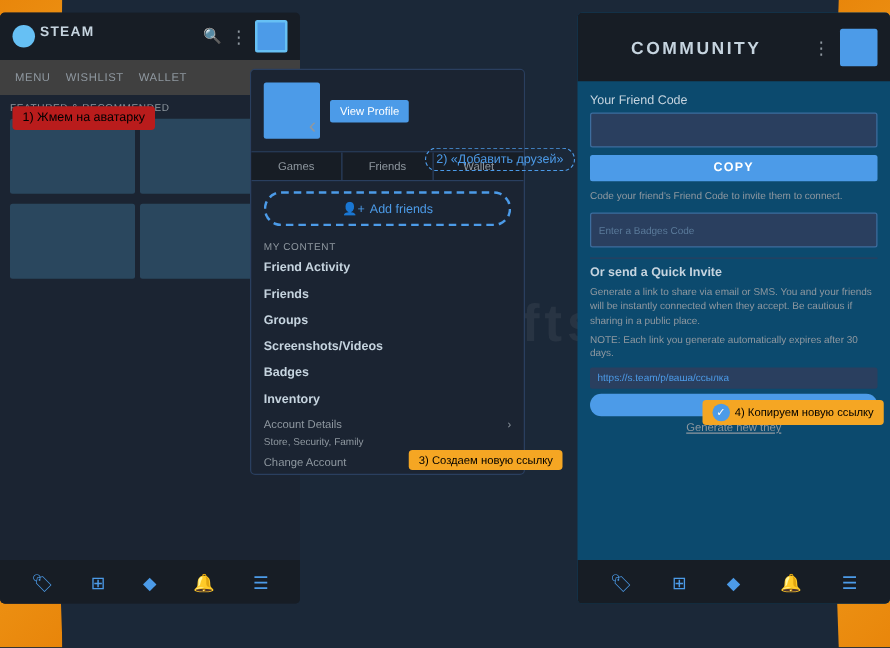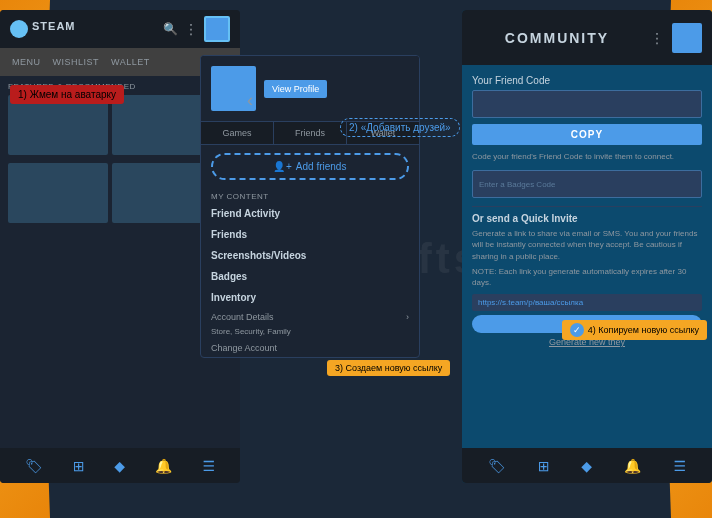--- a/index.html
+++ b/index.html
@@ -572,20 +572,21 @@
 
   <div class="add-friends-btn">
     <span>👤+</span>
     <span>Add friends</span>
   </div>
 
   <div class="my-content-label">MY CONTENT</div>
 
   <div class="profile-menu-item">Friend Activity</div>
   <div class="profile-menu-item">Friends</div>
+  <div class="profile-menu-item">Groups</div>
   <div class="profile-menu-item">Screenshots/Videos</div>
   <div class="profile-menu-item">Badges</div>
   <div class="profile-menu-item">Inventory</div>
 
   <div class="profile-menu-item-sm">
     <span>Account Details</span>
     <span>›</span>
   </div>
   <div style="padding:1px 10px 3px;color:#8f98a0;font-size:8px;">Store, Security, Family</div>
 

